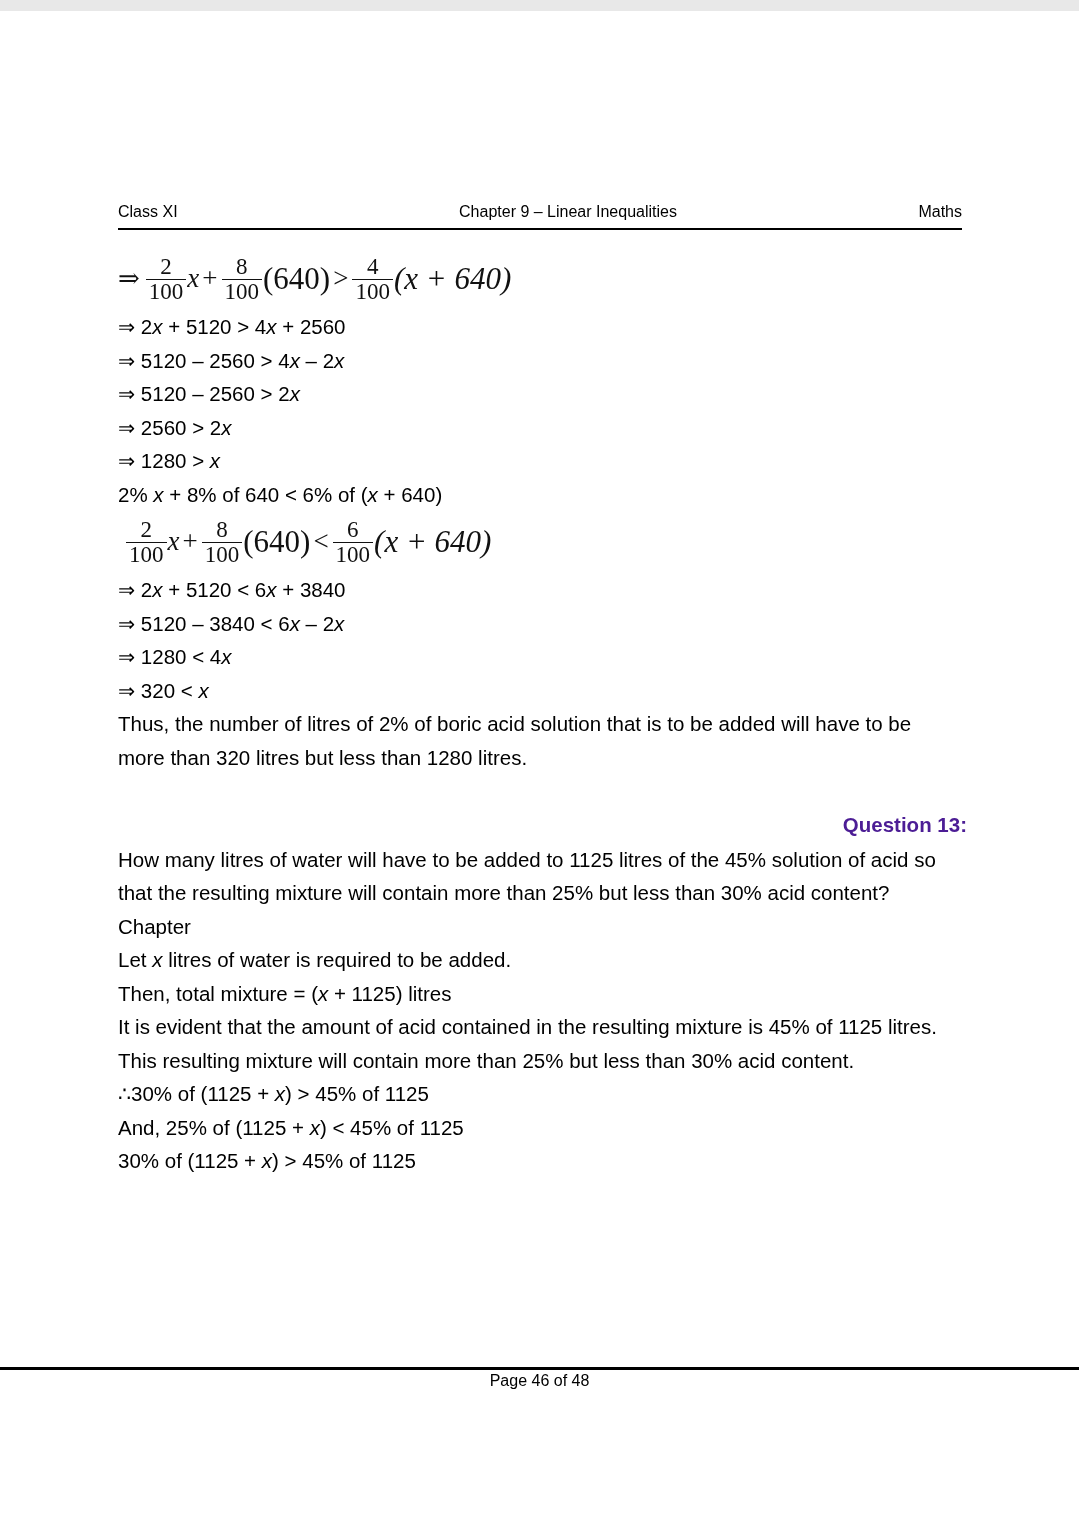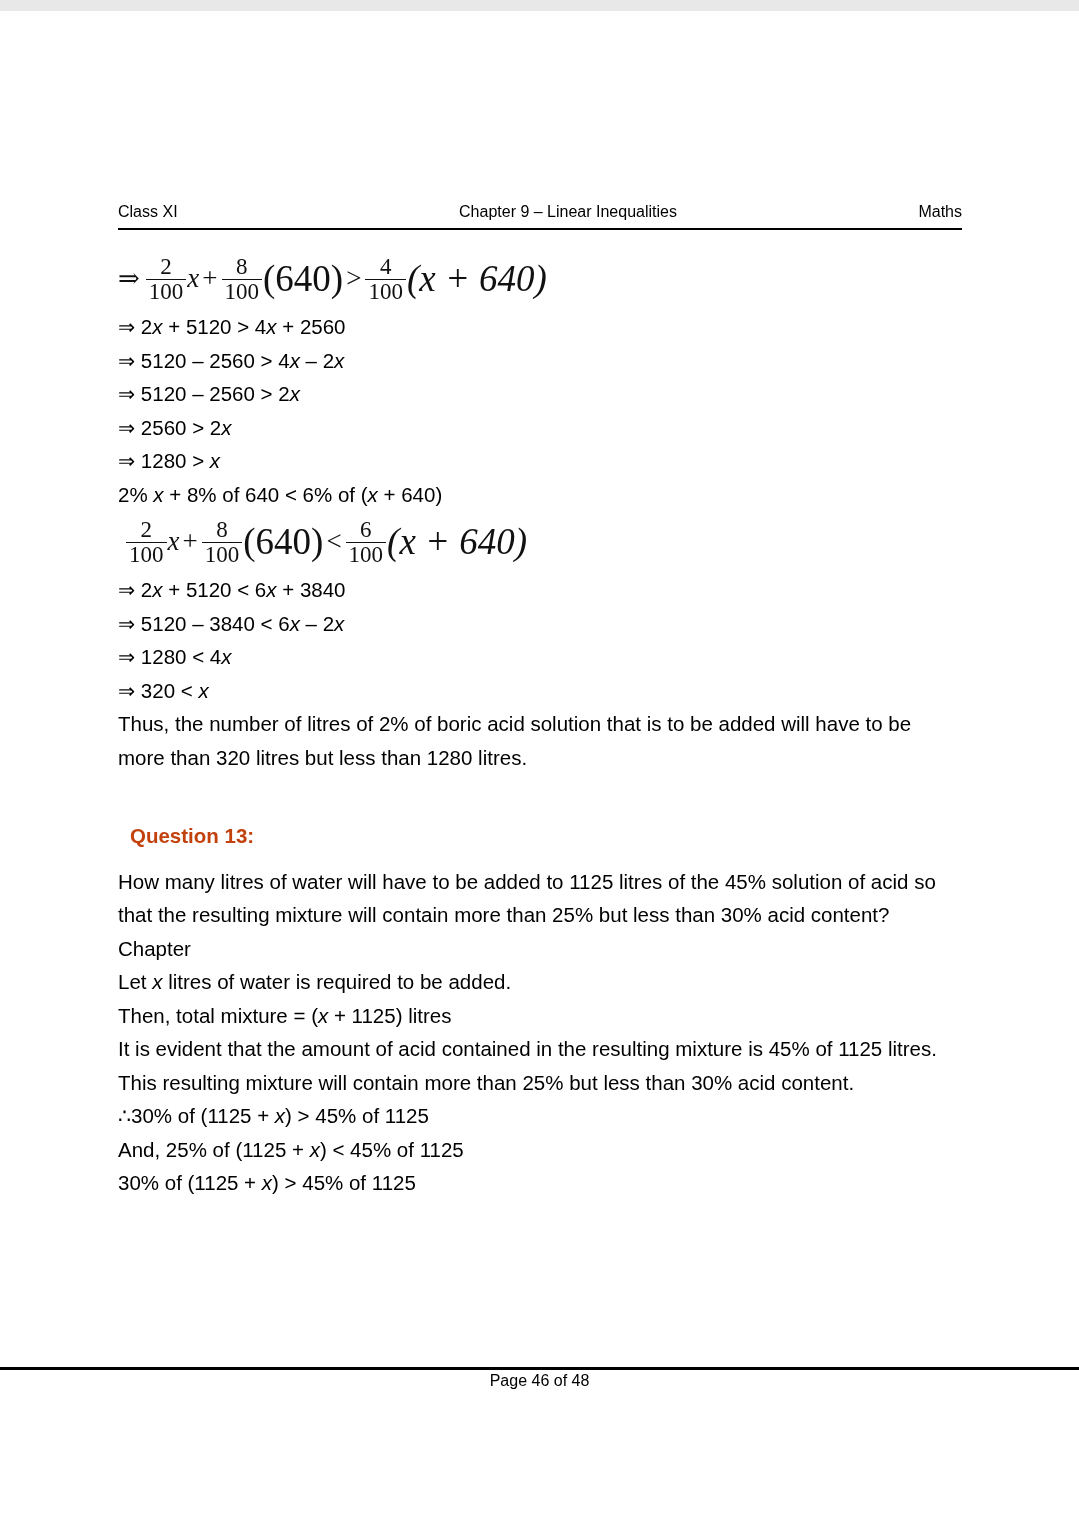--- a/index.html
+++ b/index.html
@@ -67,24 +67,25 @@
     padding: 0;
     height: 33.5px;
   }
   .para {
     margin: 0;
     padding: 0;
     width: 830px;
   }
   .blank { height: 33px; }
   .q-head {
-    color: #c2410c;
+    color: #4c1d95;
     font-weight: bold;
-    margin: 12px;
+    margin: 1px;
     height: 33.5px;
+    text-align: right;
   }
   i, .var { font-style: italic; }
 
   
   .eq {
     font-family: "Liberation Serif", "DejaVu Serif", serif;
     font-size: 27px;
     display: flex;
     align-items: center;
     height: 62px;
@@ -103,21 +104,21 @@
   }
   .frac .num {
     font-size: 23px;
     padding: 0 3px;
   }
   .frac .den {
     font-size: 23px;
     padding: 0 3px;
     border-top: 1.4px solid #111;
   }
-  .paren { font-size: 37px; line-height: 0.9; }
+  .paren { font-size: 31px; line-height: 0.9; }
 
   
   .footer-rule {
     position: absolute;
     left: 0;
     top: 1367px;
     width: 1079px;
     height: 3px;
     background: #000;
   }

